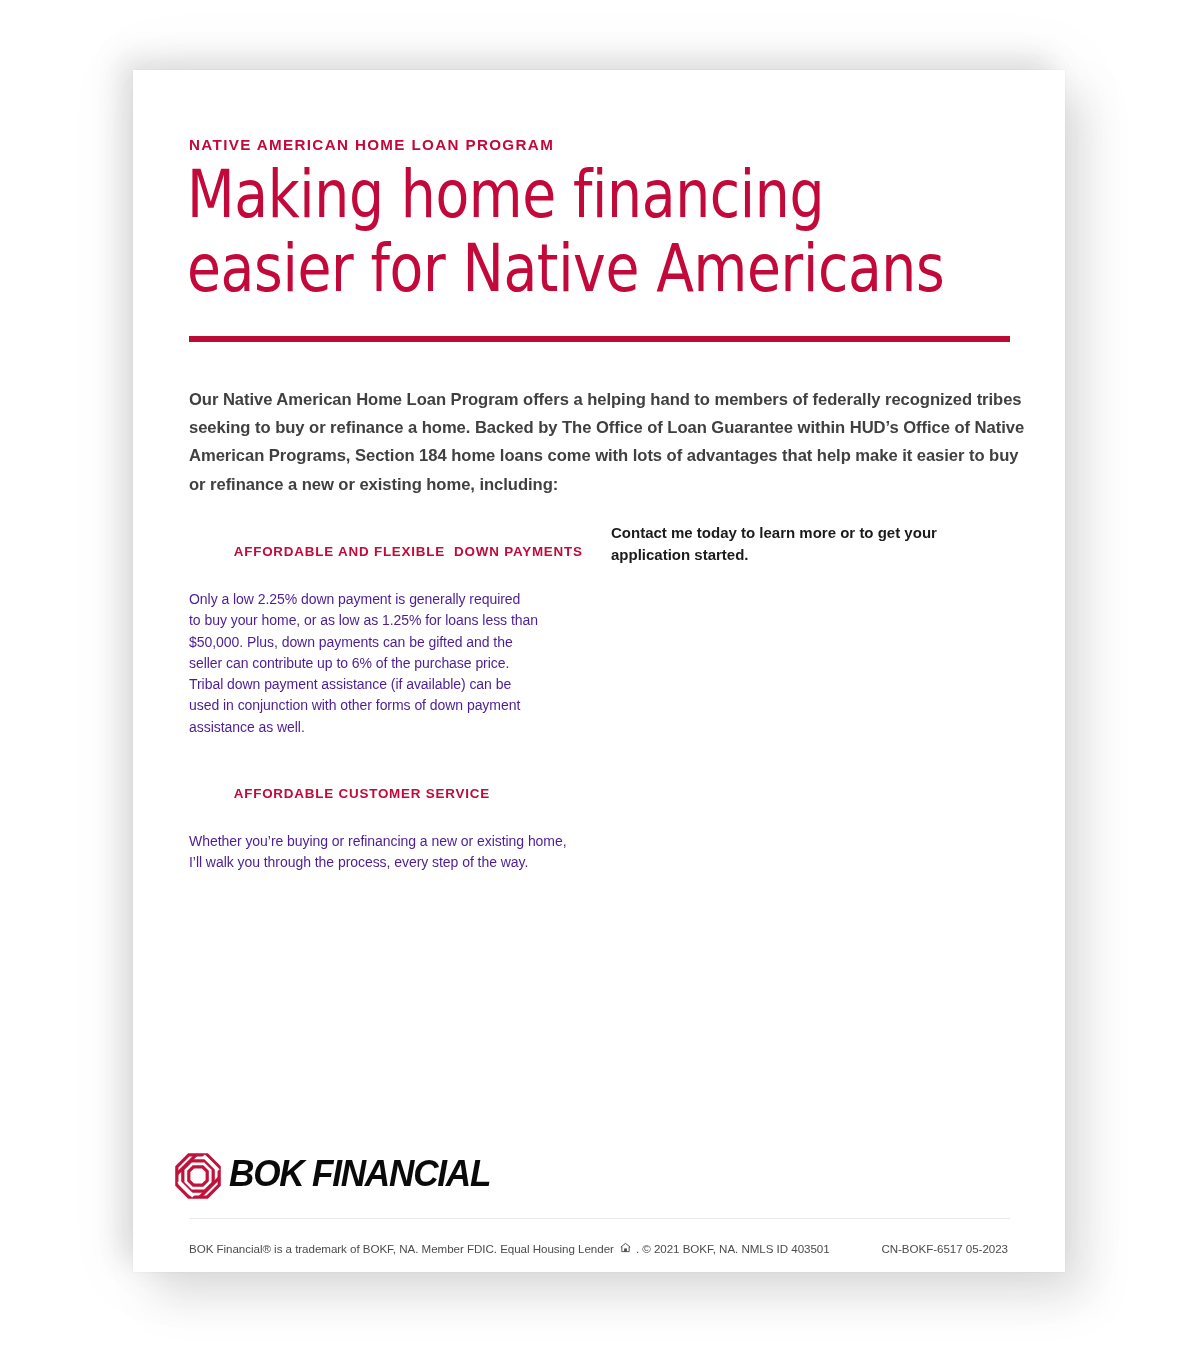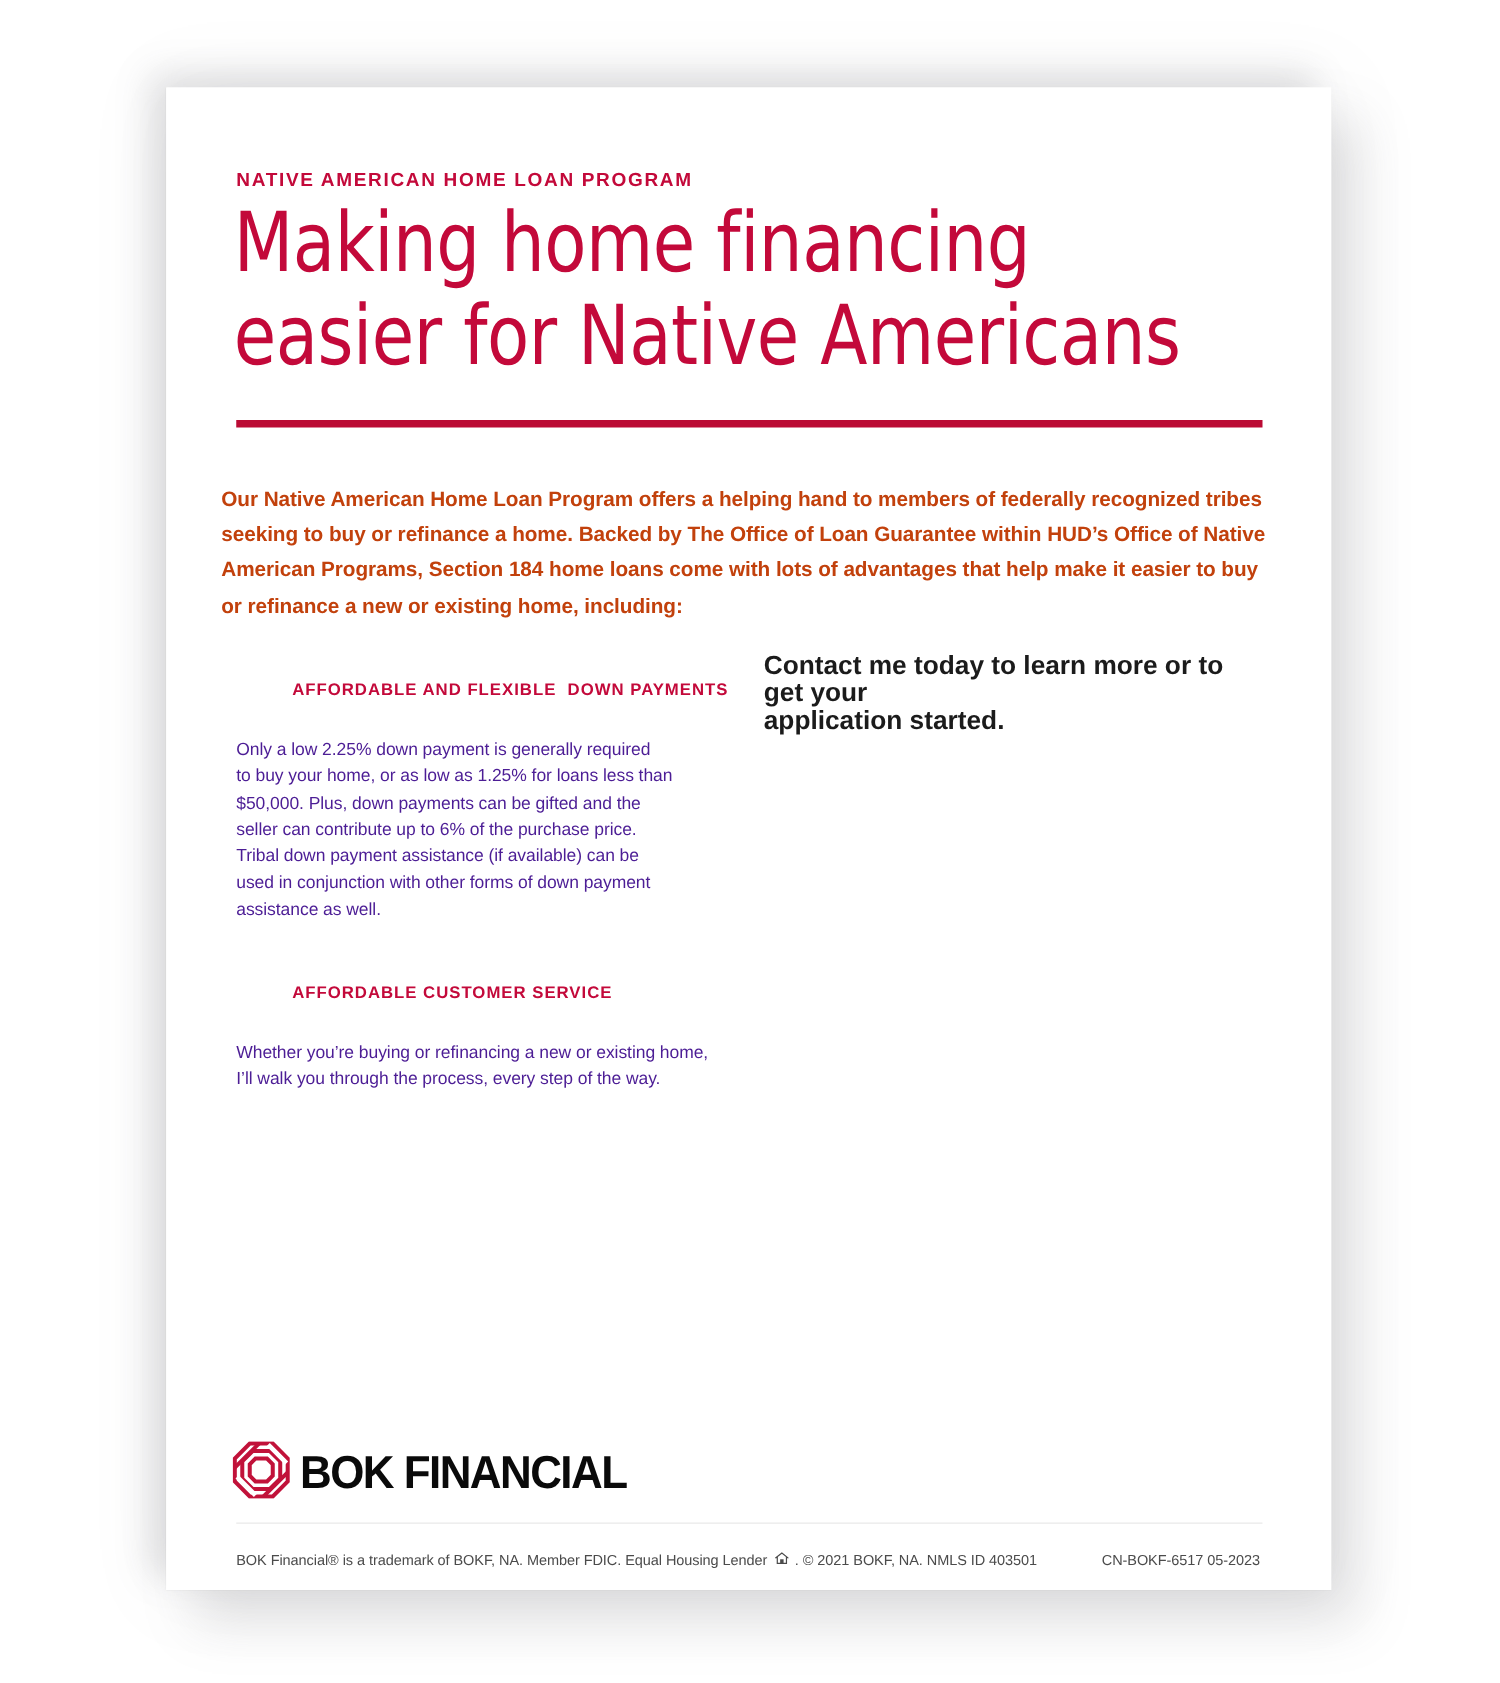--- a/index.html
+++ b/index.html
@@ -81,27 +81,27 @@
     left: 56px;
     top: 266px;
     width: 821px;
     height: 6px;
     background: #bb0b34;
   }
 
   
   .intro {
     position: absolute;
-    left: 44px;
+    left: 56px;
     top: 316px;
     width: 836px;
     font-size: 16.6px;
     line-height: 28.2px;
     font-weight: bold;
-    color: #c2410c;
+    color: #404040;
     letter-spacing: -0.05px;
   }
 
   
   .col-left {
     position: absolute;
     left: 56px;
     top: 452px;
     width: 392px;
   }
@@ -127,35 +127,36 @@
 
   .sect-body {
     font-size: 14px;
     line-height: 21.3px;
     color: #4c1d95;
     white-space: pre-line;
     letter-spacing: -0.05px;
   }
 
   .contact {
-    font-size: 21px;
+    font-size: 15px;
     line-height: 22px;
     font-weight: bold;
     color: #1b1b1b;
     white-space: pre-line;
   }
 
   
   .logo {
     position: absolute;
-    left: 53px;
+    left: 42px;
     top: 1083px;
     display: flex;
-    align-items: flex-end;
+    align-items: flex-start;
     gap: 8px;
+    font-style: italic;
   }
   .logo-mark { width: 46px; height: 46px; display: block; }
   .logo-word {
     font-family: "Liberation Sans Narrow", "Liberation Sans", sans-serif;
     font-size: 37px;
     font-weight: bold;
     color: #0a0a0a;
     letter-spacing: -1.3px;
     transform: scaleX(0.95);
     transform-origin: left center;

